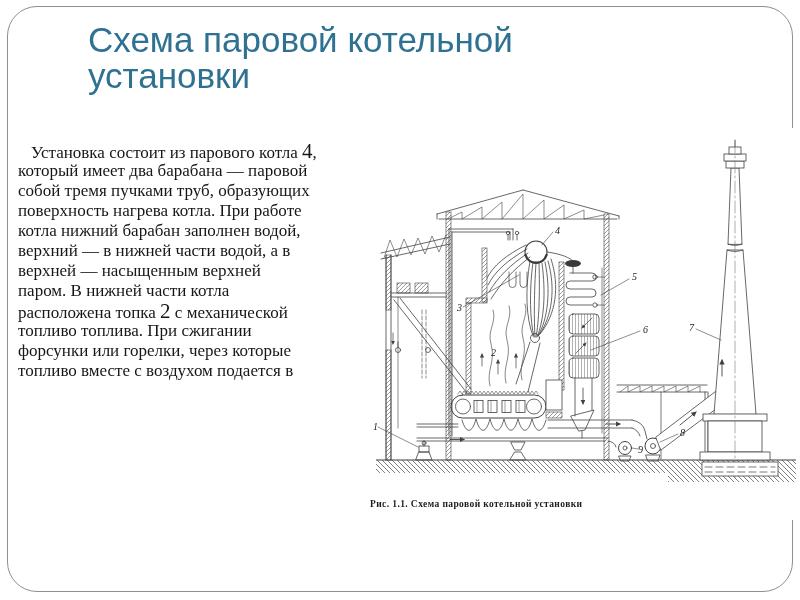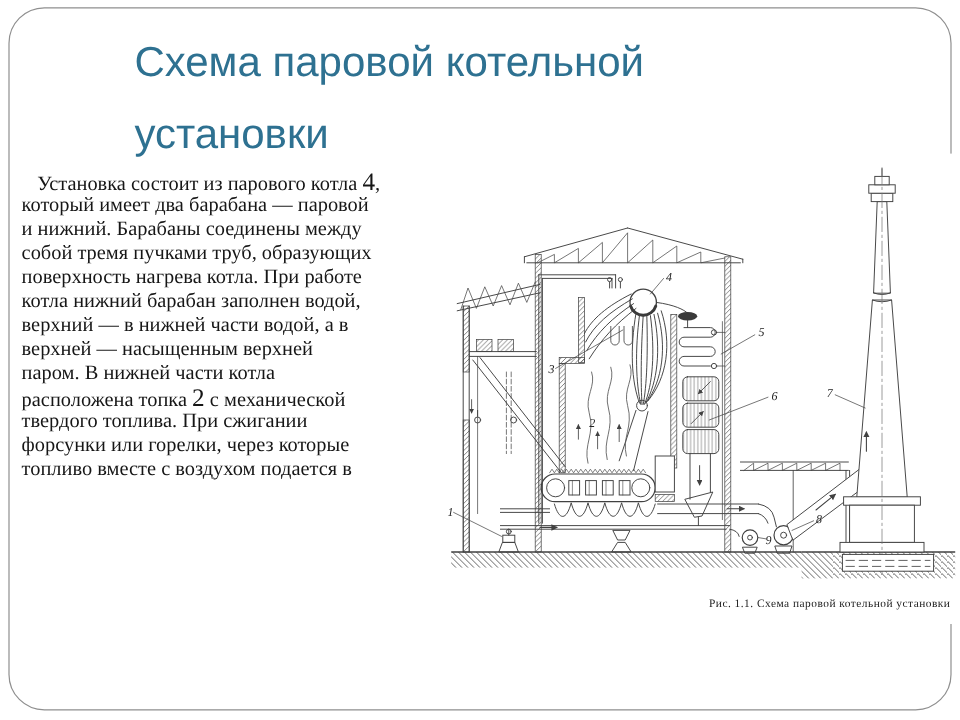--- a/index.html
+++ b/index.html
@@ -6,62 +6,61 @@
   body{
     width:800px;height:600px;background:#ffffff;position:relative;overflow:hidden;
     font-family:"Liberation Sans",sans-serif;
   }
   .slide-border{
     position:absolute;left:7px;top:6px;width:784px;height:584px;
     border:1.4px solid #8f8f8f;border-radius:30px;z-index:0;
   }
   .title{
     position:absolute;left:88px;top:22px;width:520px;
-    font-size:35px;line-height:60px;color:#2e7191;z-index:2;margin-left:24px;
+    font-size:35px;line-height:36px;color:#2e7191;z-index:2;
   }
   .bodytext{
     position:absolute;left:18px;top:141px;z-index:2;
     font-family:"Liberation Serif",serif;font-size:17px;line-height:20px;color:#161616;
   }
   .bodyline{white-space:nowrap;height:20px;}
   .bodyline.indent{text-indent:13px;}
   .fig-ref{font-size:21px;line-height:1;}
   .figure{
     position:absolute;left:370px;top:128px;width:430px;height:392px;
     background:#ffffff;z-index:1;
   }
   .figure svg{display:block;}
   .caption{
-    position:absolute;top:371px;left:0;right:8px;text-align:right;
-    font-family:"Liberation Serif",serif;font-weight:normal;font-size:9.5px;
+    position:absolute;top:371px;left:0;right:8px;text-align:left;
+    font-family:"Liberation Serif",serif;font-weight:bold;font-size:9.5px;
     letter-spacing:0.4px;color:#1c1c1c;
   }
   .dlabel{
     font-family:"Liberation Serif",serif;font-style:italic;font-size:10px;fill:#222;
   }
 </style>
 </head>
 <body>
 
 <div class="slide-border"></div>
 
 <div class="title">Схема паровой котельной установки</div>
 
 <div class="bodytext">
   <div class="bodyline indent">Установка состоит из парового котла <span class="fig-ref">4</span>,</div>
   <div class="bodyline">который имеет два барабана — паровой</div>
-  <div class="bodyline">и нижний. Барабаны соединены между</div>
   <div class="bodyline">собой тремя пучками труб, образующих</div>
   <div class="bodyline">поверхность нагрева котла. При работе</div>
   <div class="bodyline">котла нижний барабан заполнен водой,</div>
   <div class="bodyline">верхний — в нижней части водой, а в</div>
   <div class="bodyline">верхней — насыщенным верхней</div>
   <div class="bodyline">паром. В нижней части котла</div>
   <div class="bodyline">расположена топка <span class="fig-ref">2</span> с механической</div>
-  <div class="bodyline">твердого топлива. При сжигании</div>
+  <div class="bodyline">топливо топлива. При сжигании</div>
   <div class="bodyline">форсунки или горелки, через которые</div>
   <div class="bodyline">топливо вместе с воздухом подается в</div>
 </div>
 
 <div class="figure">
 <svg width="430" height="375" viewBox="0 0 430 375">
   <defs>
     <pattern id="ht" width="4" height="4" patternUnits="userSpaceOnUse">
       <path d="M0,4 L4,0" stroke="#555" stroke-width="0.6"></path>
     </pattern>

